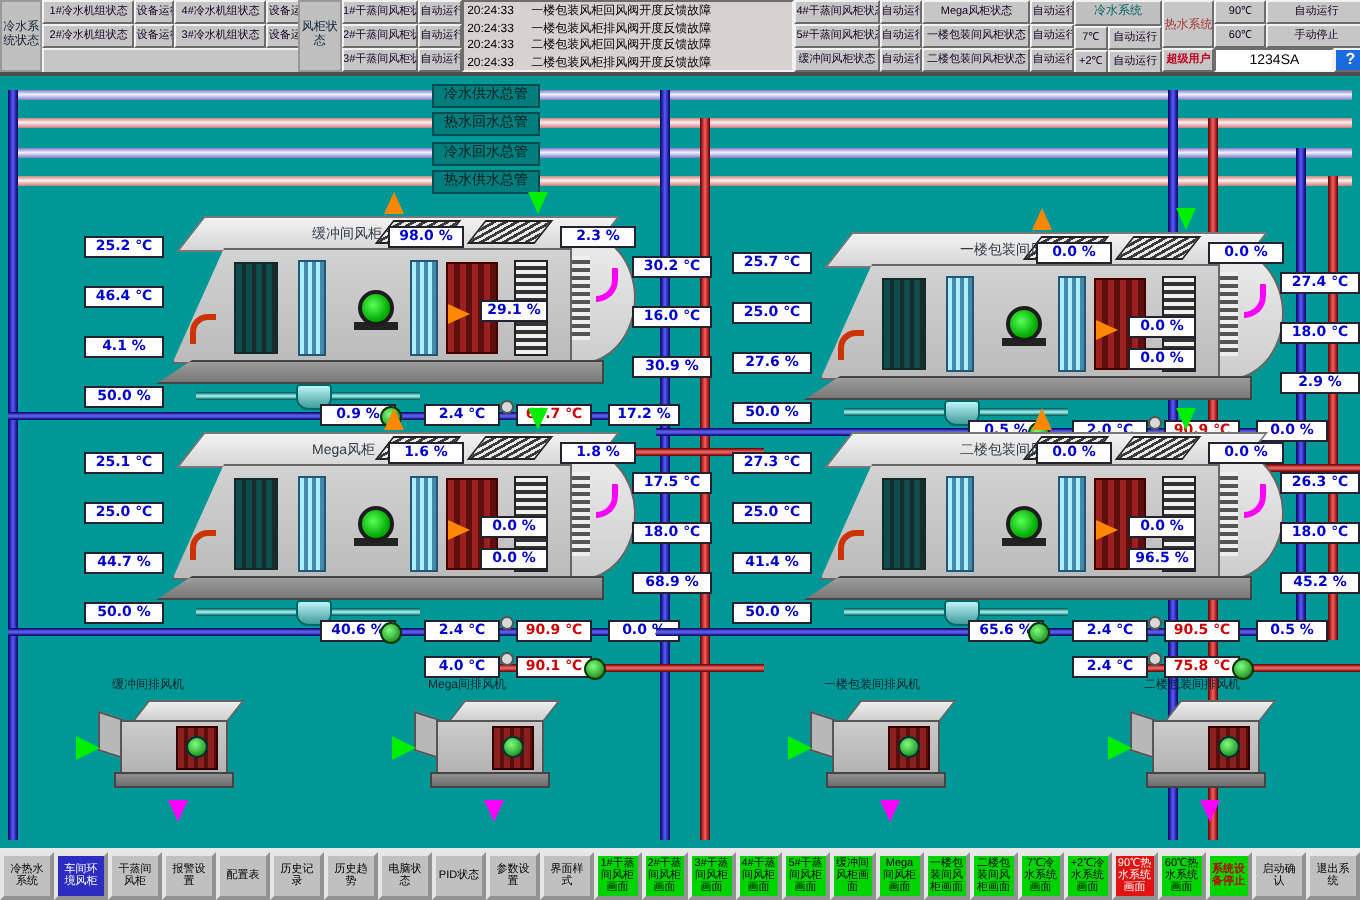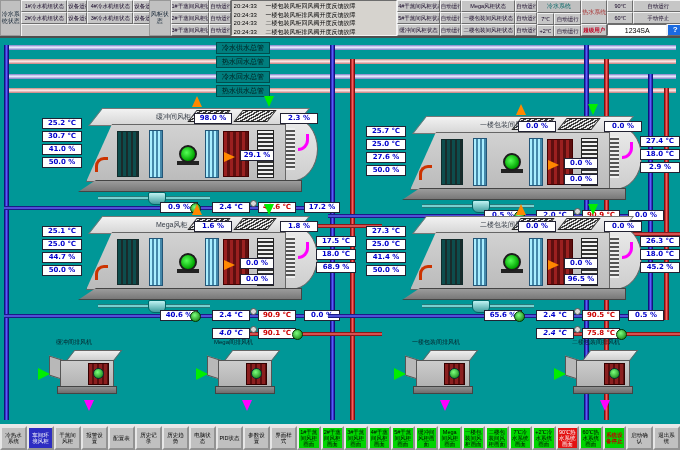--- a/index.html
+++ b/index.html
@@ -53,32 +53,32 @@
   .ahu{position:absolute;width:314px;height:140px;z-index:2;}
   #ahu-layer .ahu:nth-child(1){left:42px;top:106px;}
   #ahu-layer .ahu:nth-child(2){left:42px;top:214px;}
   #ahu-layer .ahu:nth-child(3){left:366px;top:114px;}
   #ahu-layer .ahu:nth-child(4){left:366px;top:214px;}
   .vbox{position:absolute;width:38px;height:11px;background:#fff;border:1px solid #223;
         font:bold 7px "DejaVu Sans",sans-serif;color:#0000cc;text-align:center;line-height:9px;
         z-index:6;box-sizing:border-box;white-space:nowrap;overflow:hidden;}
   .vbox.hot{color:#cc0000;}
   .stack{position:absolute;z-index:6;}
-  .stack .vbox{position:static;margin-bottom:2px;width:40px;}
+  .stack .vbox{position:static;margin-bottom:14px;width:40px;}
   .room{left:0;top:12px;}
   .supply{left:274px;top:22px;}
   .b-top1{left:152px;top:7px;}
   .b-top2{left:238px;top:7px;}
   .b-mid1{left:198px;top:44px;width:34px;}
   .b-mid2{left:198px;top:60px;width:34px;}
   .b-cv{left:118px;top:96px;}
   .b-cs{left:170px;top:96px;}
   .b-hs{left:216px;top:96px;}
   .b-hv{left:262px;top:96px;width:36px;}
-  .b-cr{left:170px;top:114px;font-style:italic;}
+  .b-cr{left:170px;top:114px;}
   .b-hr{left:216px;top:114px;}
   .abody{position:absolute;left:44px;top:0;width:228px;height:92px;}
   .topface{position:absolute;left:2px;top:2px;width:206px;height:16px;background:linear-gradient(#f2f2f2,#d6d6d6);
            border:1px solid #777;transform:skewX(-38deg);transform-origin:0 100%;}
   .grille{position:absolute;width:32px;height:10px;border:1px solid #222;transform:skewX(-38deg);
           background:repeating-linear-gradient(135deg,#e8e8e8 0 2px,#3a3a3a 2px 4px);z-index:3;}
   .g1{left:106px;top:4px;}.g2{left:152px;top:4px;}
   .afront{position:absolute;left:0;top:18px;width:198px;height:56px;background:linear-gradient(#d2d2d2,#bbb);
           border:1px solid #666;clip-path:polygon(26px 0,100% 0,100% 100%,0 100%);}
   .coilL{position:absolute;left:30px;top:6px;width:20px;height:44px;border:1px solid #112b2b;
@@ -309,22 +309,22 @@
 
   <div id="ahu-layer">
 
       <div class="ahu">
         <div class="cl-cold"></div>
         <div class="cl-hot"></div>
         <div class="cl-cyan"></div>
 
         <div class="stack room">
           <div class="vbox">25.2 ℃</div>
-          <div class="vbox">30.7 ℃</div>
-          <div class="vbox">41.0 %</div>
+          <div class="vbox">46.4 ℃</div>
+          <div class="vbox">4.1 %</div>
           <div class="vbox">50.0 %</div>
         </div>
 
         <div class="abody">
           <div class="topface"></div>
           <div class="grille g1"></div>
           <div class="grille g2"></div>
           <div class="cap"></div>
           <div class="capl"></div>
           <div class="afront">
@@ -343,31 +343,36 @@
         </div>
 
         <div class="tri up-o a-sup"></div>
         <div class="tri dn-g a-fre"></div>
         <div class="tri rt-o a-mid"></div>
 
         <div class="vbox b-top1">98.0 %</div>
         <div class="vbox b-top2">2.3 %</div>
         <div class="vbox b-mid1">29.1 %</div>
 
+        <div class="stack supply">
+          <div class="vbox">30.2 ℃</div>
+          <div class="vbox">16.0 ℃</div>
+          <div class="vbox">30.9 %</div>
+        </div>
 
         <div class="tank"></div>
         <div class="valve vv1"></div>
         <div class="valve vv2"></div>
         <div class="sens s1"></div>
         <div class="sens s2"></div>
 
         <div class="vbox b-cv">0.9 %</div>
         <div class="vbox b-cs">2.4 ℃</div>
         <div class="vbox b-cr">2.5 ℃</div>
-        <div class="vbox hot b-hs">40.6 ℃</div>
+        <div class="vbox hot b-hs">66.7 ℃</div>
         <div class="vbox b-hv">17.2 %</div>
         <div class="vbox hot b-hr">86.5 ℃</div>
       </div>
 
       <div class="ahu">
         <div class="cl-cold"></div>
         <div class="cl-hot"></div>
         <div class="cl-cyan"></div>
 
         <div class="stack room">

